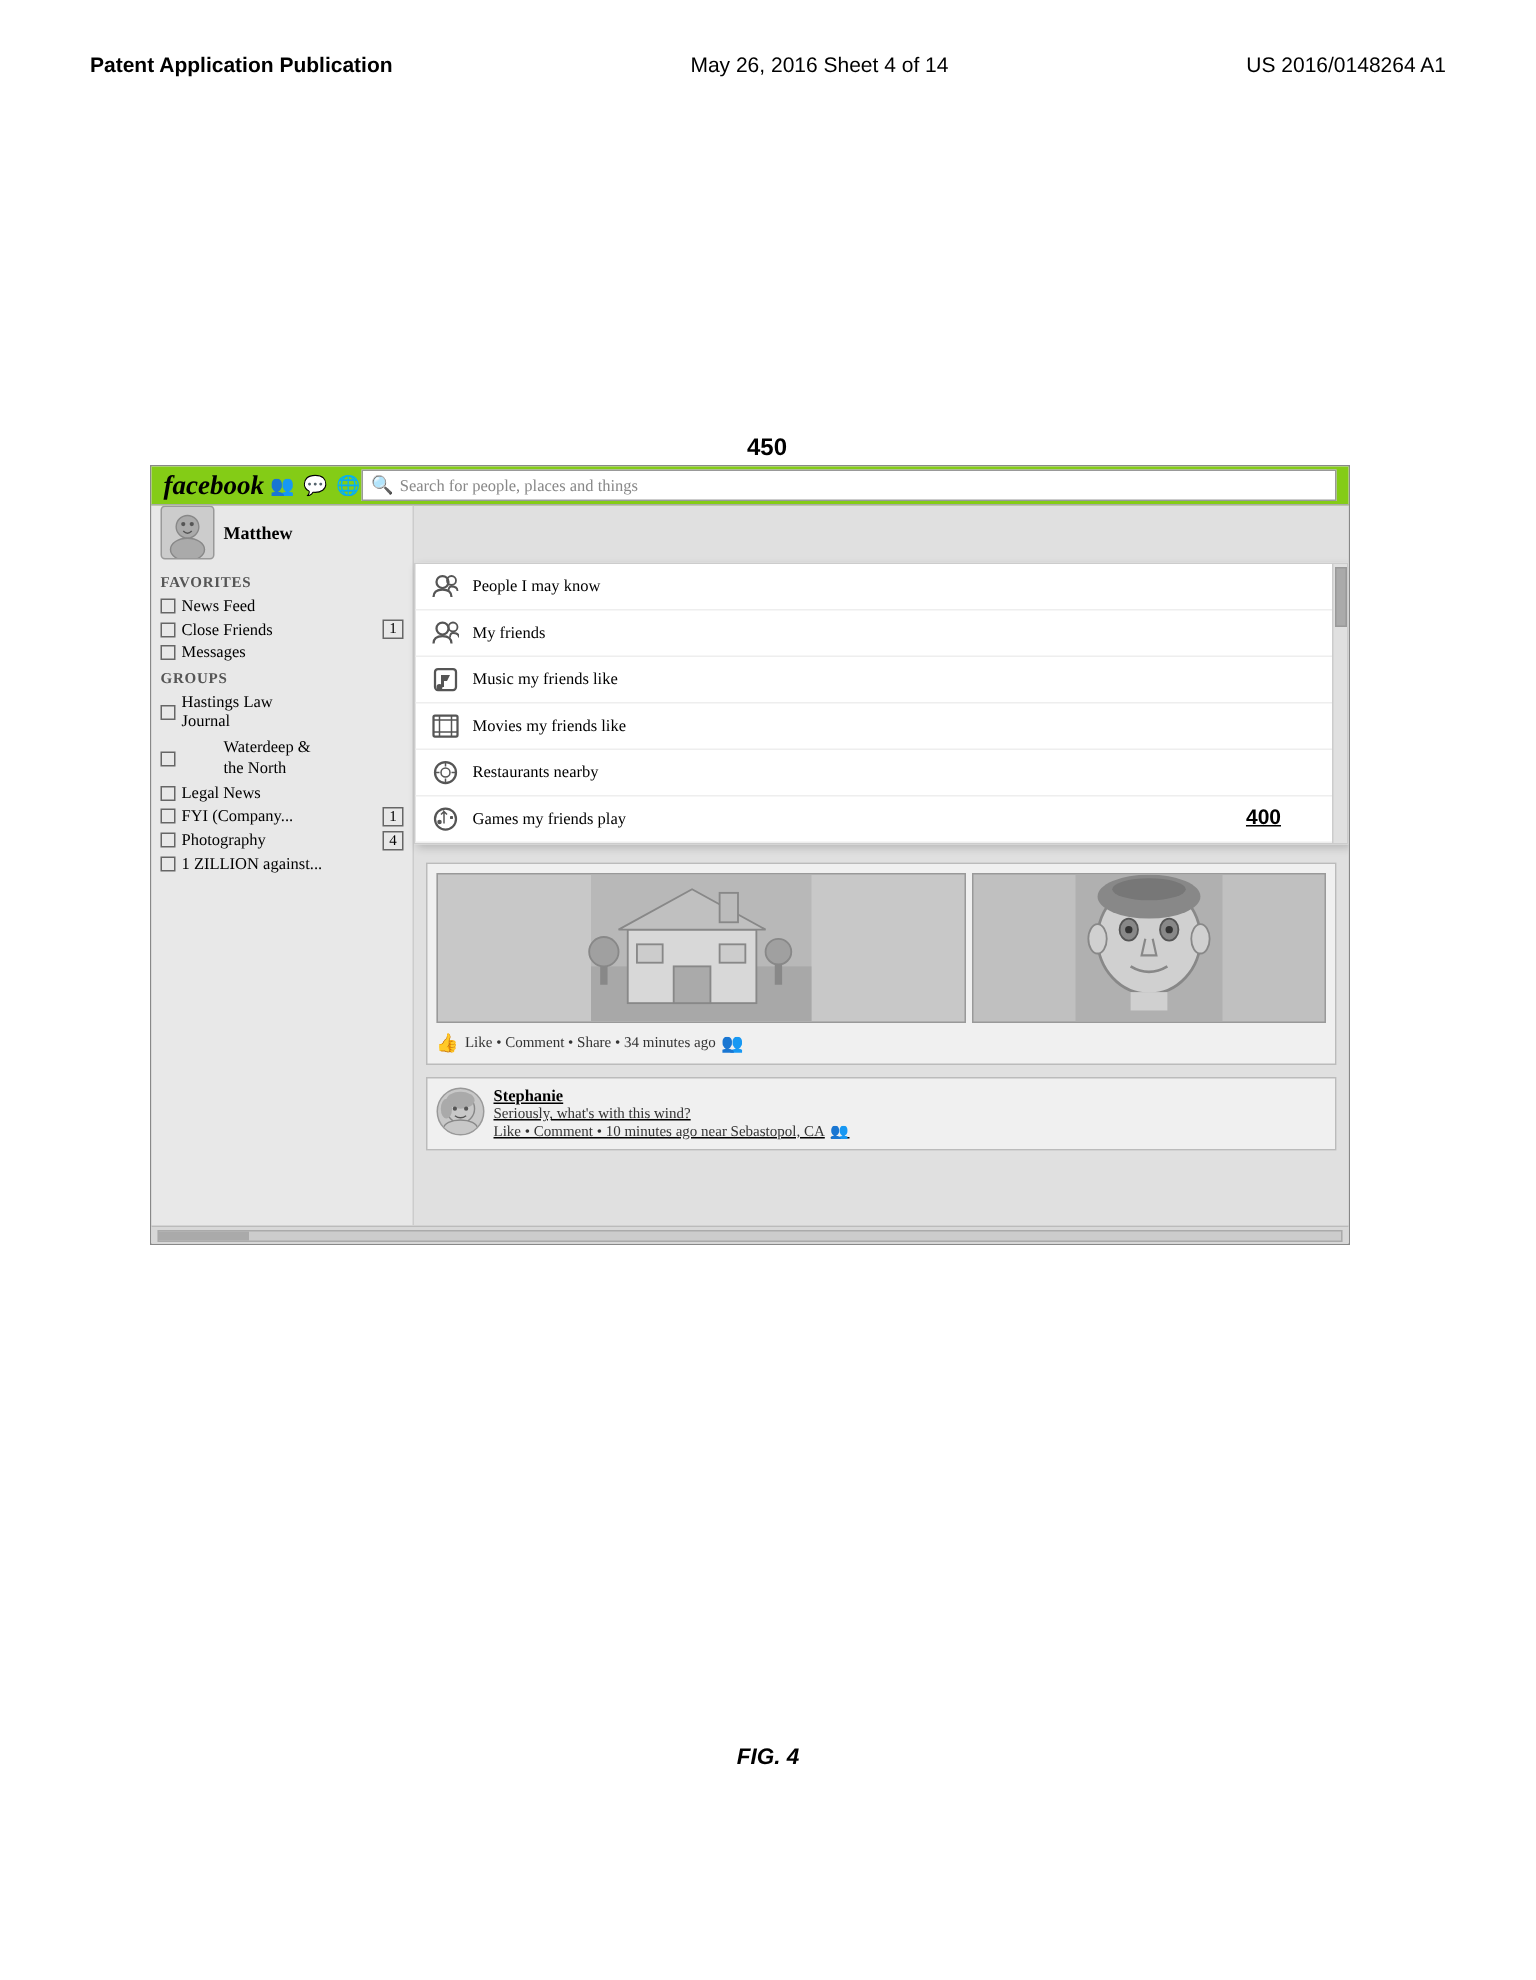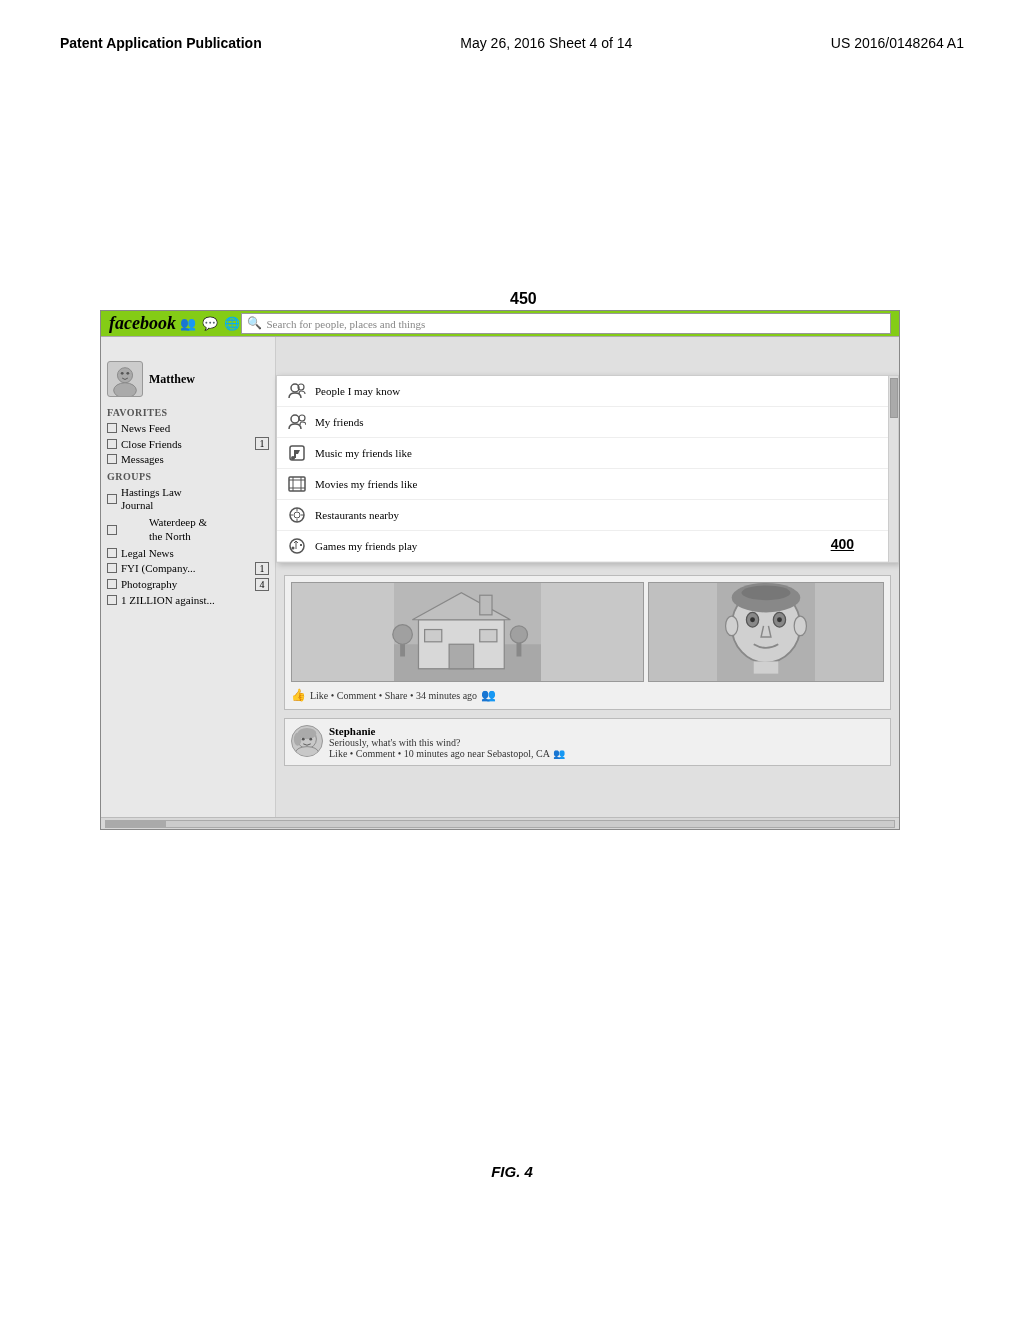--- a/index.html
+++ b/index.html
@@ -35,21 +35,21 @@
 
     .patent-center {
       text-align: center;
       font-size: 14px;
     }
 
     
     .fig-number-label {
       position: absolute;
       top: 290px;
-      left: 510px;
+      left: 498px;
       font-family: Arial, sans-serif;
       font-size: 16px;
       font-weight: bold;
     }
 
     
     .diagram-container {
       position: absolute;
       top: 310px;
       left: 100px;
@@ -116,21 +116,21 @@
       display: flex;
       flex: 1;
       overflow: hidden;
     }
 
     
     .fb-sidebar {
       width: 175px;
       background: #e8e8e8;
       border-right: 1px solid #ccc;
-      padding: 24px 6px;
+      padding: 0 6px;
       font-size: 11px;
       overflow-y: auto;
     }
 
     .sidebar-user {
       display: flex;
       align-items: center;
       gap: 6px;
       margin-bottom: 10px;
     }
@@ -304,20 +304,21 @@
       display: flex;
       align-items: center;
       justify-content: center;
       font-size: 16px;
       overflow: hidden;
     }
 
     .second-post-content {
       flex: 1;
       font-size: 11px;
+      text-decoration: underline;
     }
 
     .second-post-name {
       font-weight: bold;
       font-size: 11px;
     }
 
     .second-post-text {
       font-size: 10px;
       color: #333;

